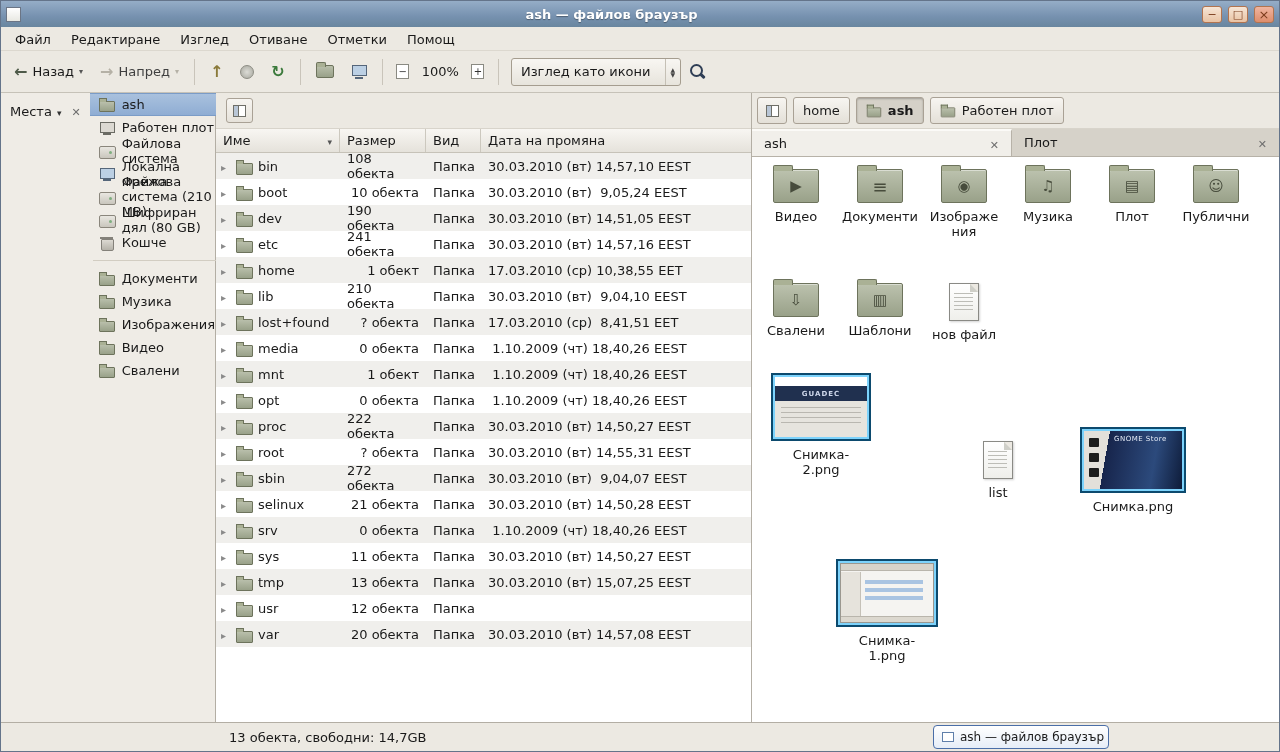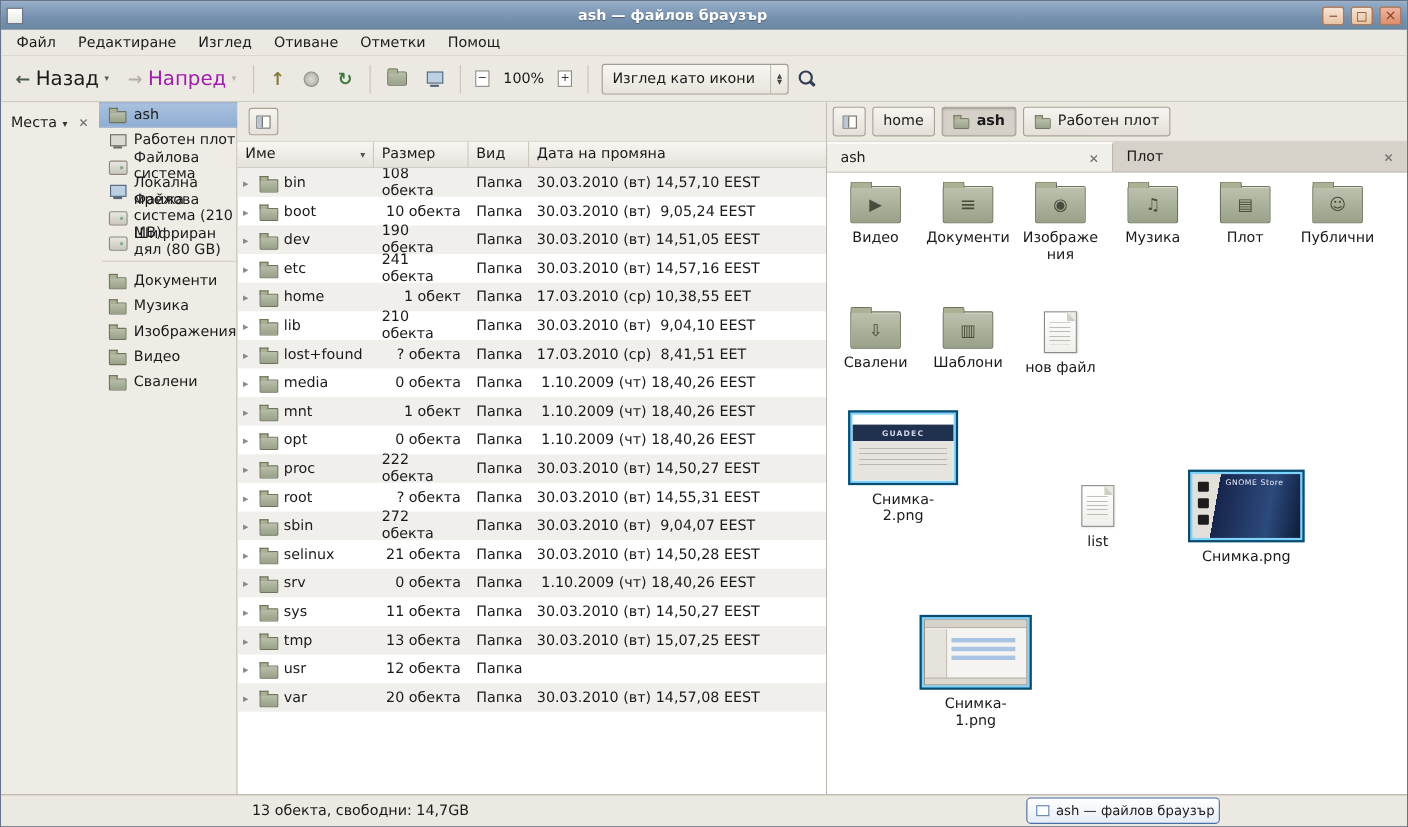--- a/index.html
+++ b/index.html
@@ -18,22 +18,22 @@
   .win-btn.close{background:linear-gradient(#f0b5a0,#dd8d6c)}
   .wb-min::before{content:"−"}.wb-max::before{content:"□"}.wb-close::before{content:"×";font-size:13px}
 
   
   .menubar{height:24px;flex:none;display:flex;align-items:flex-end;padding:0 4px;border-bottom:1px solid #dcd8cf}
   .menu-item{padding:3px 10px}
 
   
   .toolbar{height:42px;flex:none;display:flex;align-items:center;gap:3px;padding:0 6px;border-bottom:1px solid #c6c2b8}
   .tbtn{height:32px;display:flex;align-items:center;gap:5px;padding:0 7px;border-radius:3px}
-  .tbtn .cap{font-size:18px}
-  .tbtn.dis .cap{color:#a21caf}
+  .tbtn .cap{font-size:13px}
+  .tbtn.dis .cap{color:#404040}
   .arr{font-weight:bold;font-size:16px;line-height:1}
   .arr.back::before{content:"←";color:#4e5a49}
   .arr.fwd::before{content:"→";color:#b5b1a6}
   .arr.up::before{content:"↑";color:#8a7a3a}
   .caret{font-size:8px;color:#555}
   .caret::before{content:"▾"}
   .tbtn.dis .caret{color:#b5b1a6}
   .stop-ic{width:14px;height:14px;border-radius:50%;background:radial-gradient(#dcdcd6,#a7a79e);border:1px solid #8d8d84}
   .reload-ic::before{content:"↻";color:#3c7a3c;font-size:16px;font-weight:bold}
   .vsep{width:1px;height:26px;background:#c9c4ba;margin:0 5px;flex:none}
@@ -282,20 +282,24 @@
             <span>Локална мрежа</span>
           </div>
           <div class="side-item">
             <span class="ic ic-drive"></span>
             <span>Файлова система (210 MB)</span>
           </div>
           <div class="side-item">
             <span class="ic ic-drive"></span>
             <span>Шифриран дял (80 GB)</span>
           </div>
+          <div class="side-item">
+            <span class="ic ic-trash"></span>
+            <span>Кошче</span>
+          </div>
           <div class="side-sep"></div>
           <div class="side-item">
             <span class="ic ic-folder"></span>
             <span>Документи</span>
           </div>
           <div class="side-item">
             <span class="ic ic-folder"></span>
             <span>Музика</span>
           </div>
           <div class="side-item">

